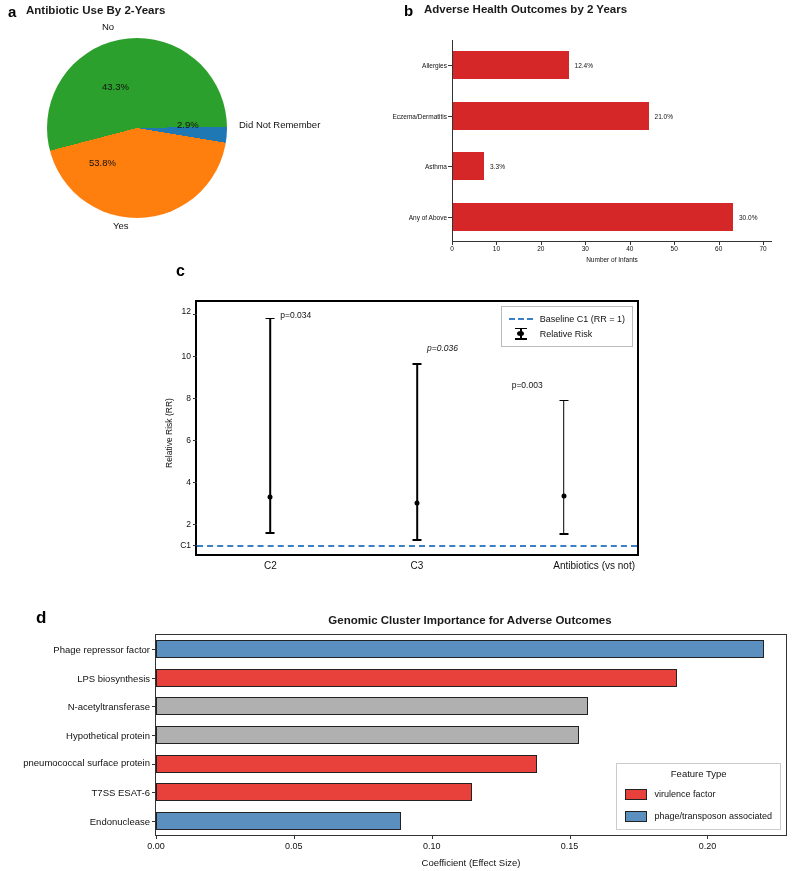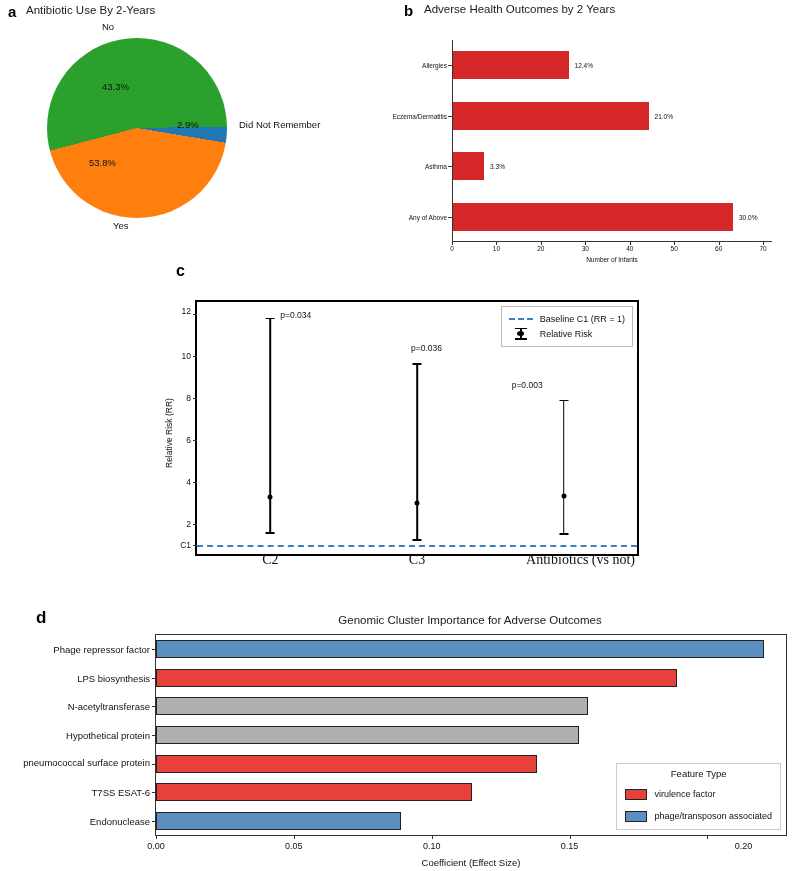--- a/index.html
+++ b/index.html
@@ -1,19 +1,19 @@
 <!DOCTYPE html>
 <html><head>
 <meta charset="utf-8">
 <style>
   html,body{margin:0;padding:0;background:#ffffff;}
   body{width:800px;height:871px;position:relative;font-family:"Liberation Sans",sans-serif;color:#1a1a1a;overflow:hidden;}
   .panel{position:absolute;}
   .plab{font-weight:bold;font-size:15px;color:#000;}
-  .ptitle{font-size:11.5px;color:#1a1a1a;white-space:nowrap;}
+  .ptitle{font-size:11.5px;color:#1a1a1a;white-space:nowrap;font-weight:bold;}
 
   
   #panelA{left:0;top:0;width:400px;height:262px;}
   #pieWrap{position:absolute;left:47px;top:38px;width:180px;height:180px;}
   #pie{width:180px;height:180px;border-radius:50%;}
   .pieTxt{position:absolute;font-size:9.5px;color:#111;white-space:nowrap;}
   .pieLbl{position:absolute;font-size:9.5px;color:#111;white-space:nowrap;}
 
   
   #panelB{left:400px;top:0;width:400px;height:265px;}
@@ -25,21 +25,21 @@
   .bVal{position:absolute;font-size:6.5px;color:#111;white-space:nowrap;transform:translateY(-50%);}
   .bTick{position:absolute;font-size:6.5px;color:#111;transform:translateX(-50%);top:205px;}
   .bTickMark{position:absolute;width:1px;height:3px;background:#333;bottom:-3px;}
   .bXlab{position:absolute;font-size:6.5px;color:#111;left:160px;top:216px;transform:translateX(-50%);white-space:nowrap;}
 
   
   #panelC{left:150px;top:258px;width:520px;height:350px;}
   #cPlot{position:absolute;left:45px;top:42px;width:440px;height:252px;border:2.2px solid #000;background:#fff;}
   .cYtick{position:absolute;font-size:8.5px;color:#111;right:100%;margin-right:6px;transform:translateY(-50%);white-space:nowrap;}
   .cYmark{position:absolute;left:-4px;width:4px;height:1px;background:#333;}
-  .cXtick{position:absolute;font-size:14px;color:#111;top:250px;transform:translateX(-50%);white-space:nowrap;font-family:Liberation Serif, serif;}
+  .cXtick{position:absolute;font-size:10px;color:#111;top:258px;transform:translateX(-50%);white-space:nowrap;}
   .cYlab{position:absolute;font-size:8.5px;color:#111;transform:rotate(-90deg);transform-origin:left top;white-space:nowrap;}
   .cErrLine{position:absolute;width:1.6px;background:#000;transform:translateX(-50%);}
   .cCap{position:absolute;width:9px;height:1.7px;background:#000;transform:translateX(-50%);}
   .cDot{position:absolute;width:5px;height:5px;border-radius:50%;background:#000;transform:translate(-50%,-50%);}
   .cP{position:absolute;font-size:8.5px;color:#111;white-space:nowrap;}
   #cBase{position:absolute;left:0;right:0;height:0;border-top:2.6px dashed #3b7fc4;}
   #cLegend{position:absolute;right:4px;top:4px;background:#fff;border:1px solid #bbb;padding:4px 7px 5px 7px;}
   .cLegRow{display:flex;align-items:center;gap:7px;height:15px;}
   .cLegTxt{font-size:9px;color:#111;white-space:nowrap;}
   .cLegDash{width:24px;height:0;border-top:2.6px dashed #3b7fc4;}
@@ -162,21 +162,21 @@
     <div id="cSeries">
         <div class="cErrLine" style="left: 73.3333px; top: 15.75px; height: 214.2px;"></div>
         <div class="cCap" style="left: 73.3333px; top: 15.75px;"></div>
         <div class="cCap" style="left: 73.3333px; top: 229.95px;"></div>
         <div class="cDot" style="left: 73.3333px; top: 195.3px;"></div>
         <div class="cP" style="left: 83.3333px; top: 7.75px;">p=0.034</div>
         <div class="cErrLine" style="left: 220px; top: 60.9px; height: 176.4px;"></div>
         <div class="cCap" style="left: 220px; top: 60.9px;"></div>
         <div class="cCap" style="left: 220px; top: 237.3px;"></div>
         <div class="cDot" style="left: 220px; top: 200.55px;"></div>
-        <div class="cP" style="left: 214px; top: 40.9px;">p=0.036</div>
+        <div class="cP" style="left: 230px; top: 40.9px; font-style: italic;">p=0.036</div>
         <div class="cErrLine" style="left: 366.667px; top: 97.65px; height: 133.35px;"></div>
         <div class="cCap" style="left: 366.667px; top: 97.65px;"></div>
         <div class="cCap" style="left: 366.667px; top: 231px;"></div>
         <div class="cDot" style="left: 366.667px; top: 194.25px;"></div>
         <div class="cP" style="left: 314.667px; top: 77.65px;">p=0.003</div>
       </div>
 
     <div id="cLegend">
       <div class="cLegRow">
         <span class="cLegDash"></span>
@@ -227,21 +227,21 @@
       </div>
     <div id="dXticks">
         <div class="dXtick" style="left: 0px;">0.00</div>
         <div class="dXmark" style="left: 0px;"></div>
         <div class="dXtick" style="left: 137.856px;">0.05</div>
         <div class="dXmark" style="left: 137.856px;"></div>
         <div class="dXtick" style="left: 275.711px;">0.10</div>
         <div class="dXmark" style="left: 275.711px;"></div>
         <div class="dXtick" style="left: 413.567px;">0.15</div>
         <div class="dXmark" style="left: 413.567px;"></div>
-        <div class="dXtick" style="left: 551.422px; margin-left: 36px;">0.20</div>
+        <div class="dXtick" style="left: 551.422px;">0.20</div>
         <div class="dXmark" style="left: 551.422px;"></div>
       </div>
     <div class="dXlab">Coefficient (Effect Size)</div>
 
     <div id="dLegend">
       <div id="dLegTitle">Feature Type</div>
       <div class="dLegRow">
         <span class="dSw" id="dSw0" style="background: rgb(232, 65, 60);"></span>
         <span class="dLegTxt">virulence factor</span>
       </div>

